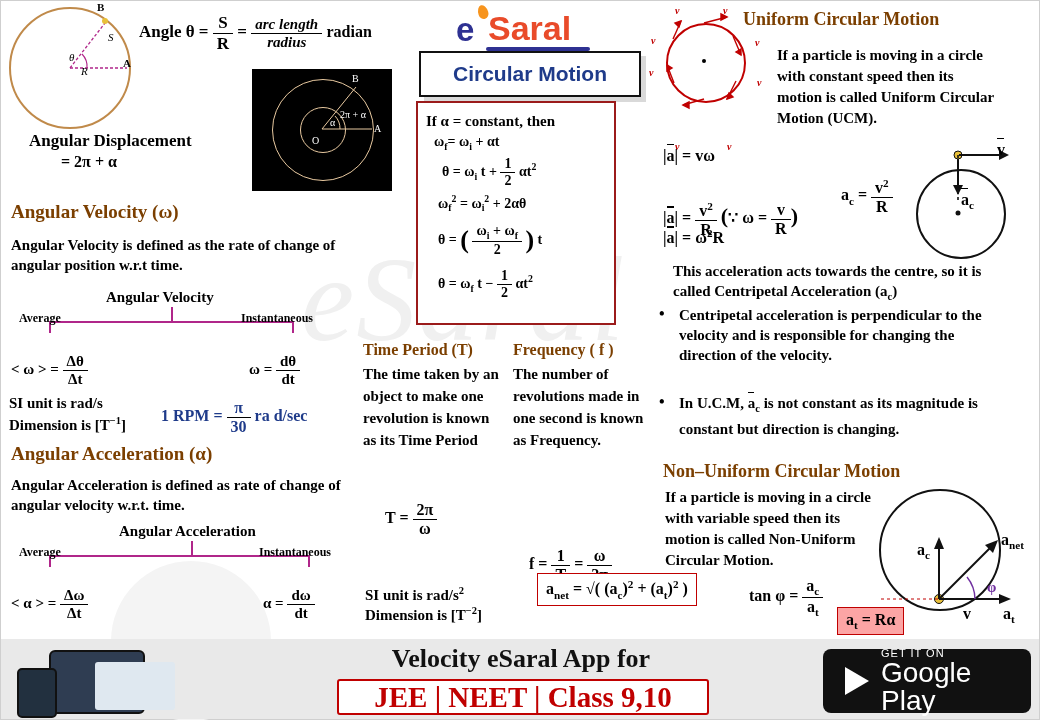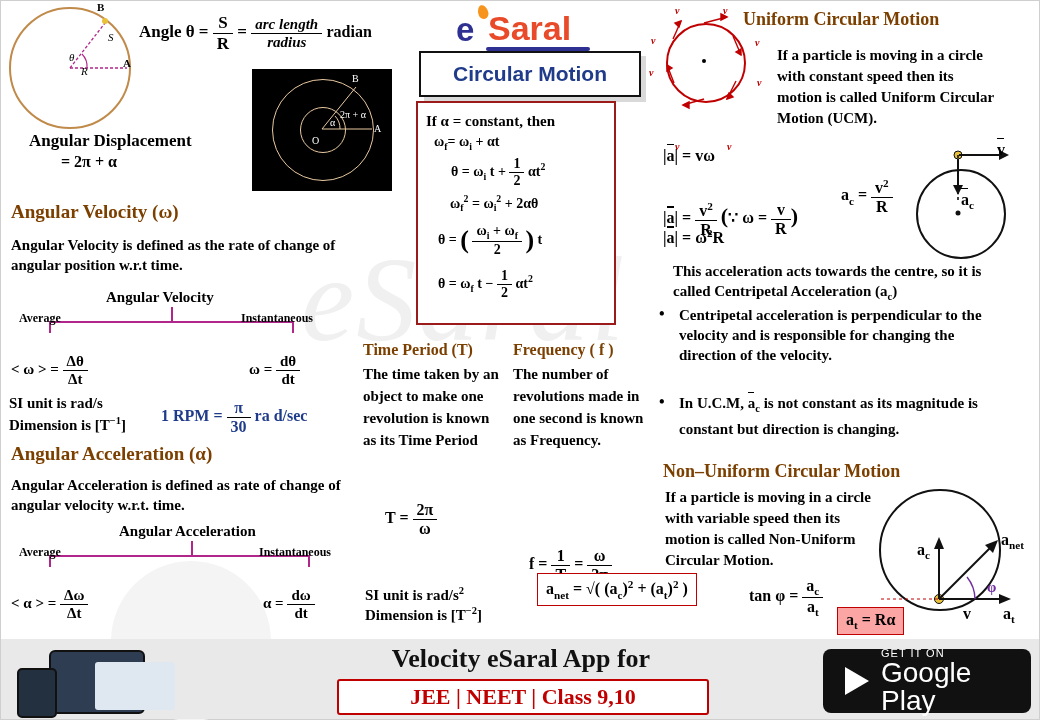--- a/index.html
+++ b/index.html
@@ -91,21 +91,21 @@
   .tree-v{position:absolute;background:#B0268A;width:1.5px;}
 
   
   .banner{left:0;top:638px;width:1038px;height:80px;background:#e9e9e9;}
   .bannerTxt{left:300px;top:643px;width:440px;text-align:center;}
   .bannerTxt .l1{font-family:"Liberation Serif",serif;font-size:26px;font-weight:bold;color:#111;}
   .jeebox{
     left:336px;top:678px;width:368px;height:32px;border:2px solid #C00000;background:#fff;
     display:flex;align-items:center;justify-content:center;border-radius:3px;
   }
-  .jeebox span{font-size:22px;font-weight:bold;color:#C00000;font-family:"Liberation Serif",serif;}
+  .jeebox span{font-size:29px;font-weight:bold;color:#C00000;font-family:"Liberation Serif",serif;}
   .gplay{
     left:822px;top:648px;width:208px;height:64px;background:#111;border-radius:8px;color:#fff;
     display:flex;align-items:center;padding-left:22px;box-sizing:border-box;
   }
   .gplay .tri{
     width:0;height:0;border-top:14px solid transparent;border-bottom:14px solid transparent;
     border-left:24px solid #fff;margin-right:12px;position:relative;
   }
   .gplay .g1{font-family:"Liberation Sans",sans-serif;font-size:11px;letter-spacing:1px;}
   .gplay .g2{font-family:"Liberation Sans",sans-serif;font-size:28px;font-weight:normal;line-height:1;}
@@ -187,27 +187,27 @@
     <div class="t" style="left:60px;top:66px;">O</div>
   </div>
 
   <div class="redbox abs">
     <div class="ln b" style="font-size:15px;">If  α = constant, then</div>
 
     <div class="ln b" style="margin-left:8px;">
       ω<sub>f</sub>= ω<sub>i</sub> + αt
     </div>
 
-    <div class="ln b" style="margin-left:25px;">
+    <div class="ln b" style="margin-left:16px;">
       θ = ω<sub>i</sub> t +
       <span class="frac"><span class="num">1</span><span class="den">2</span></span>
       αt<sup>2</sup>
     </div>
 
-    <div class="ln b" style="margin-left:24px;">
+    <div class="ln b" style="margin-left:12px;">
       ω<sub>f</sub><sup>2</sup> = ω<sub>i</sub><sup>2</sup> + 2αθ
     </div>
 
     <div class="ln b" style="margin-left:12px;margin-top:10px;">
       θ =
       <span style="font-size:26px;vertical-align:middle;">(</span>
       <span class="frac"><span class="num">ω<sub>i</sub> + ω<sub>f</sub></span><span class="den">2</span></span>
       <span style="font-size:26px;vertical-align:middle;">)</span>
       t
     </div>

